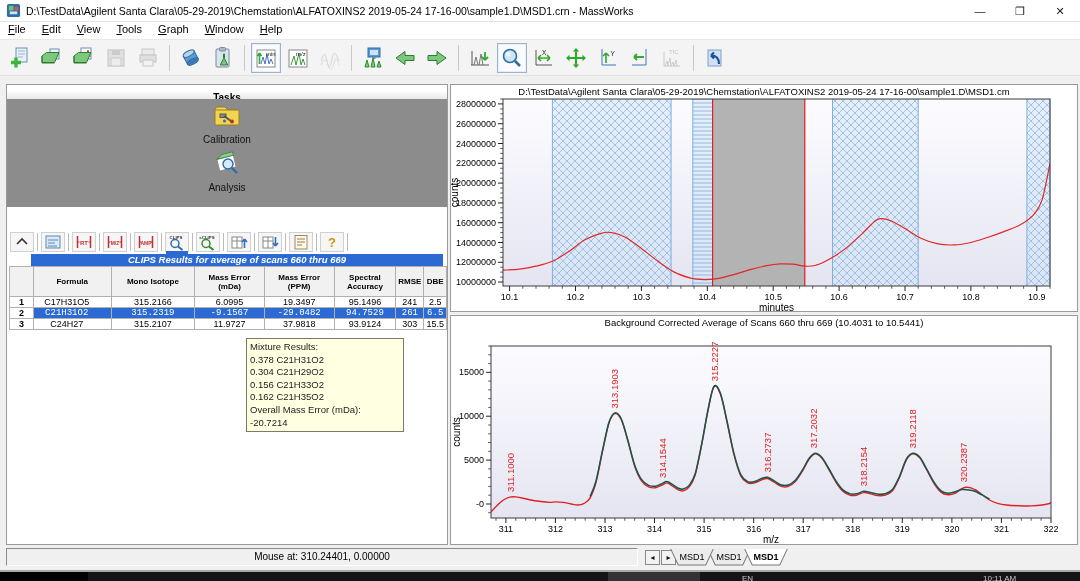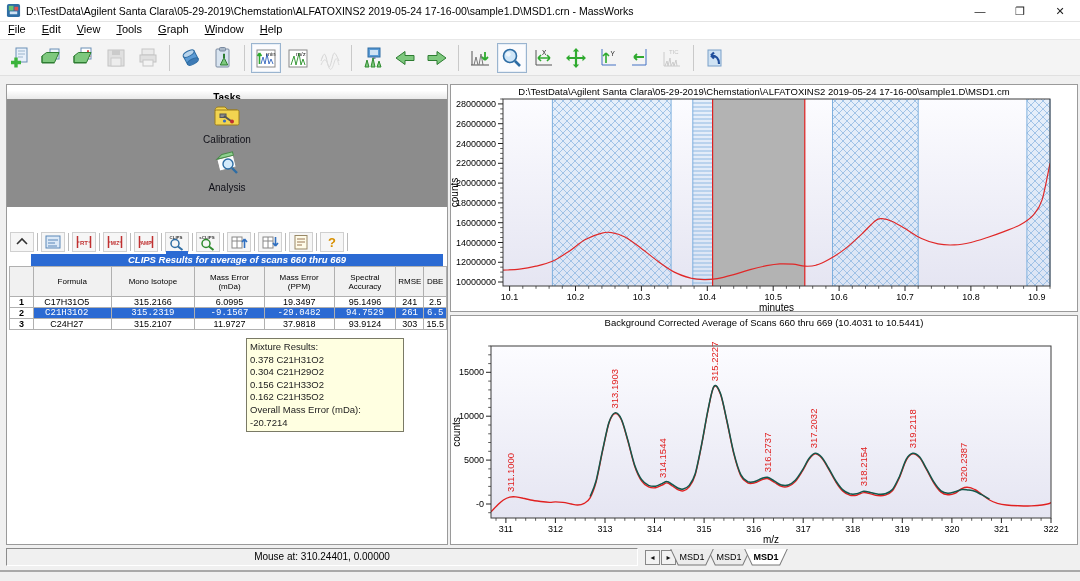--- a/index.html
+++ b/index.html
@@ -52,21 +52,21 @@
   .rbtn.selected::after { content:""; position:absolute; left:0; right:0; bottom:-4px; height:4px; background:#2b6ad3; }
   .rsep { width:1px; height:18px; background:#bbb; margin:0 2px; }
 
   #banner { position:absolute; left:24px; top:169px; width:412px; height:12px; background:#2b6ad3;
             color:#fff; font-weight:bold; font-size:9.5px; text-align:center; line-height:12px;font-style:italic; }
 
   
   #rtable { position:absolute; left:2px; top:181px; border-collapse:collapse; table-layout:fixed; }
   #rtable td { border:1px solid #b0b0b0; font-size:9px; height:11px; padding:0 2px;
                text-align:center; white-space:nowrap; overflow:hidden; color:#000; background:#fff; }
-  #rtable tr.hdr td { font-weight:normal; background:#f1f1f1; font-size:8px; line-height:9px;
+  #rtable tr.hdr td { font-weight:bold; background:#f1f1f1; font-size:8px; line-height:9px;
                       white-space:pre-line; height:30px; }
   #rtable td.rownum { font-weight:bold; background:#fff; }
   #rtable td.fcol { text-align:center; padding-right:13px; }
   #rtable tr.selrow td:not(.rownum) { background:#2b6ad3; color:#fff;font-family:Liberation Mono, monospace; }
 
   #tooltip { position:absolute; left:239px; top:253px; width:158px; background:#ffffe1;
              border:1px solid #7a7a66; font-size:9.5px; color:#222; padding:2px 3px; line-height:12.6px; }
 
   
   .panel { position:absolute; background:#ffffff; border:1px solid #9a9a9a; }
@@ -752,13 +752,19 @@
       </div>
       <div class="dtab" style="z-index: 1;">
         <div class="inner">MSD1</div>
       </div>
       <div class="dtab active" style="z-index: 3;">
         <div class="inner">MSD1</div>
       </div>
     </div>
 
   <div id="winedge"></div>
+  <div id="taskbar">
+    <div class="seg0"></div>
+    <div class="seg1"></div>
+    <span class="tblang">EN</span>
+    <span class="tbtime">10:11 AM</span>
+  </div>
 </div>
 
 </body></html>

